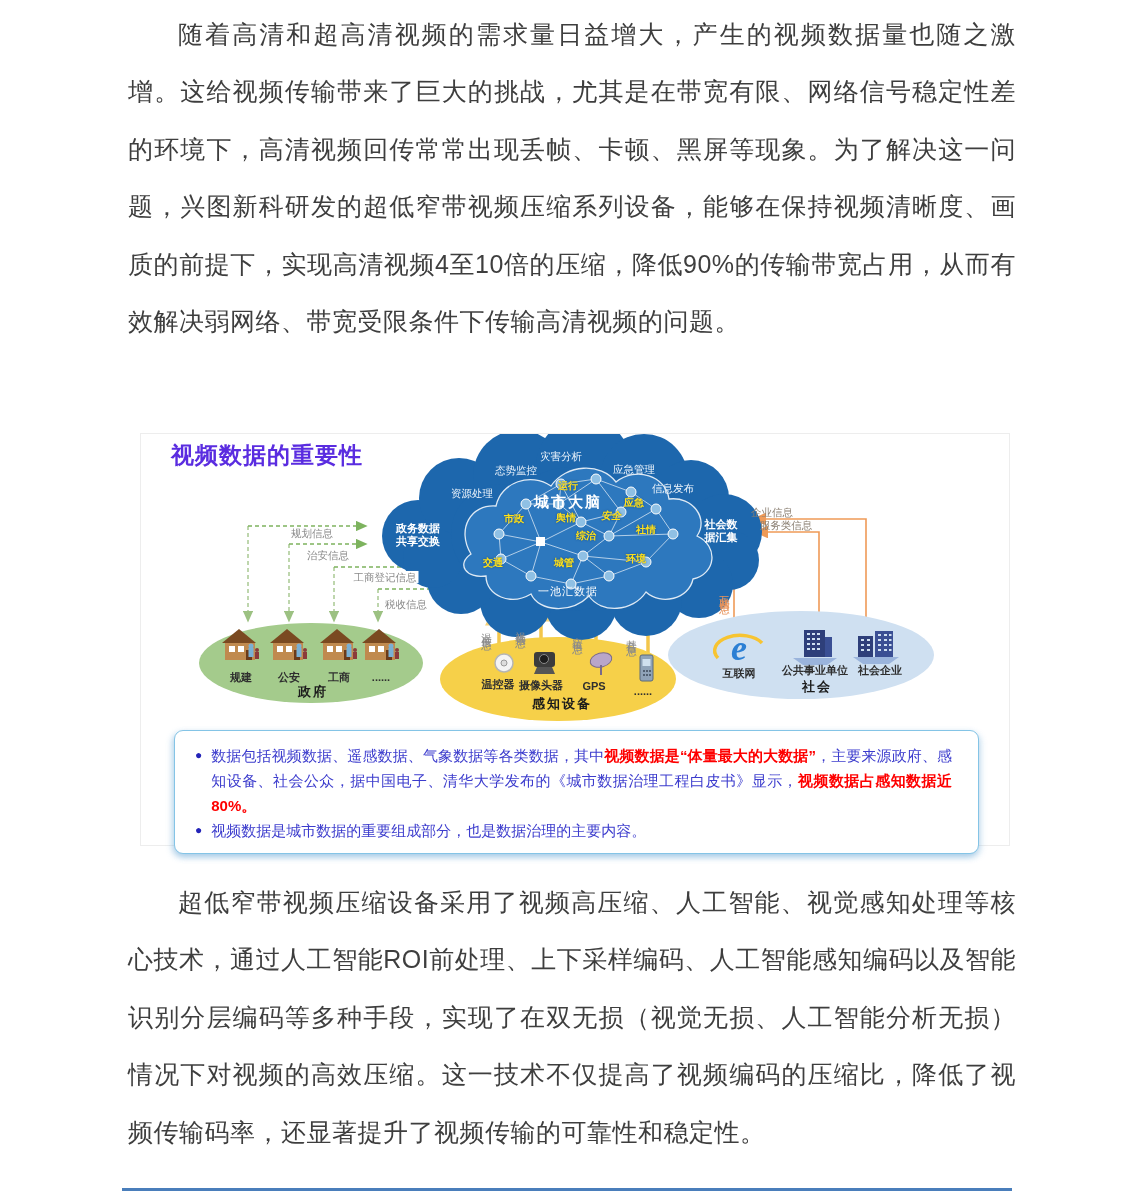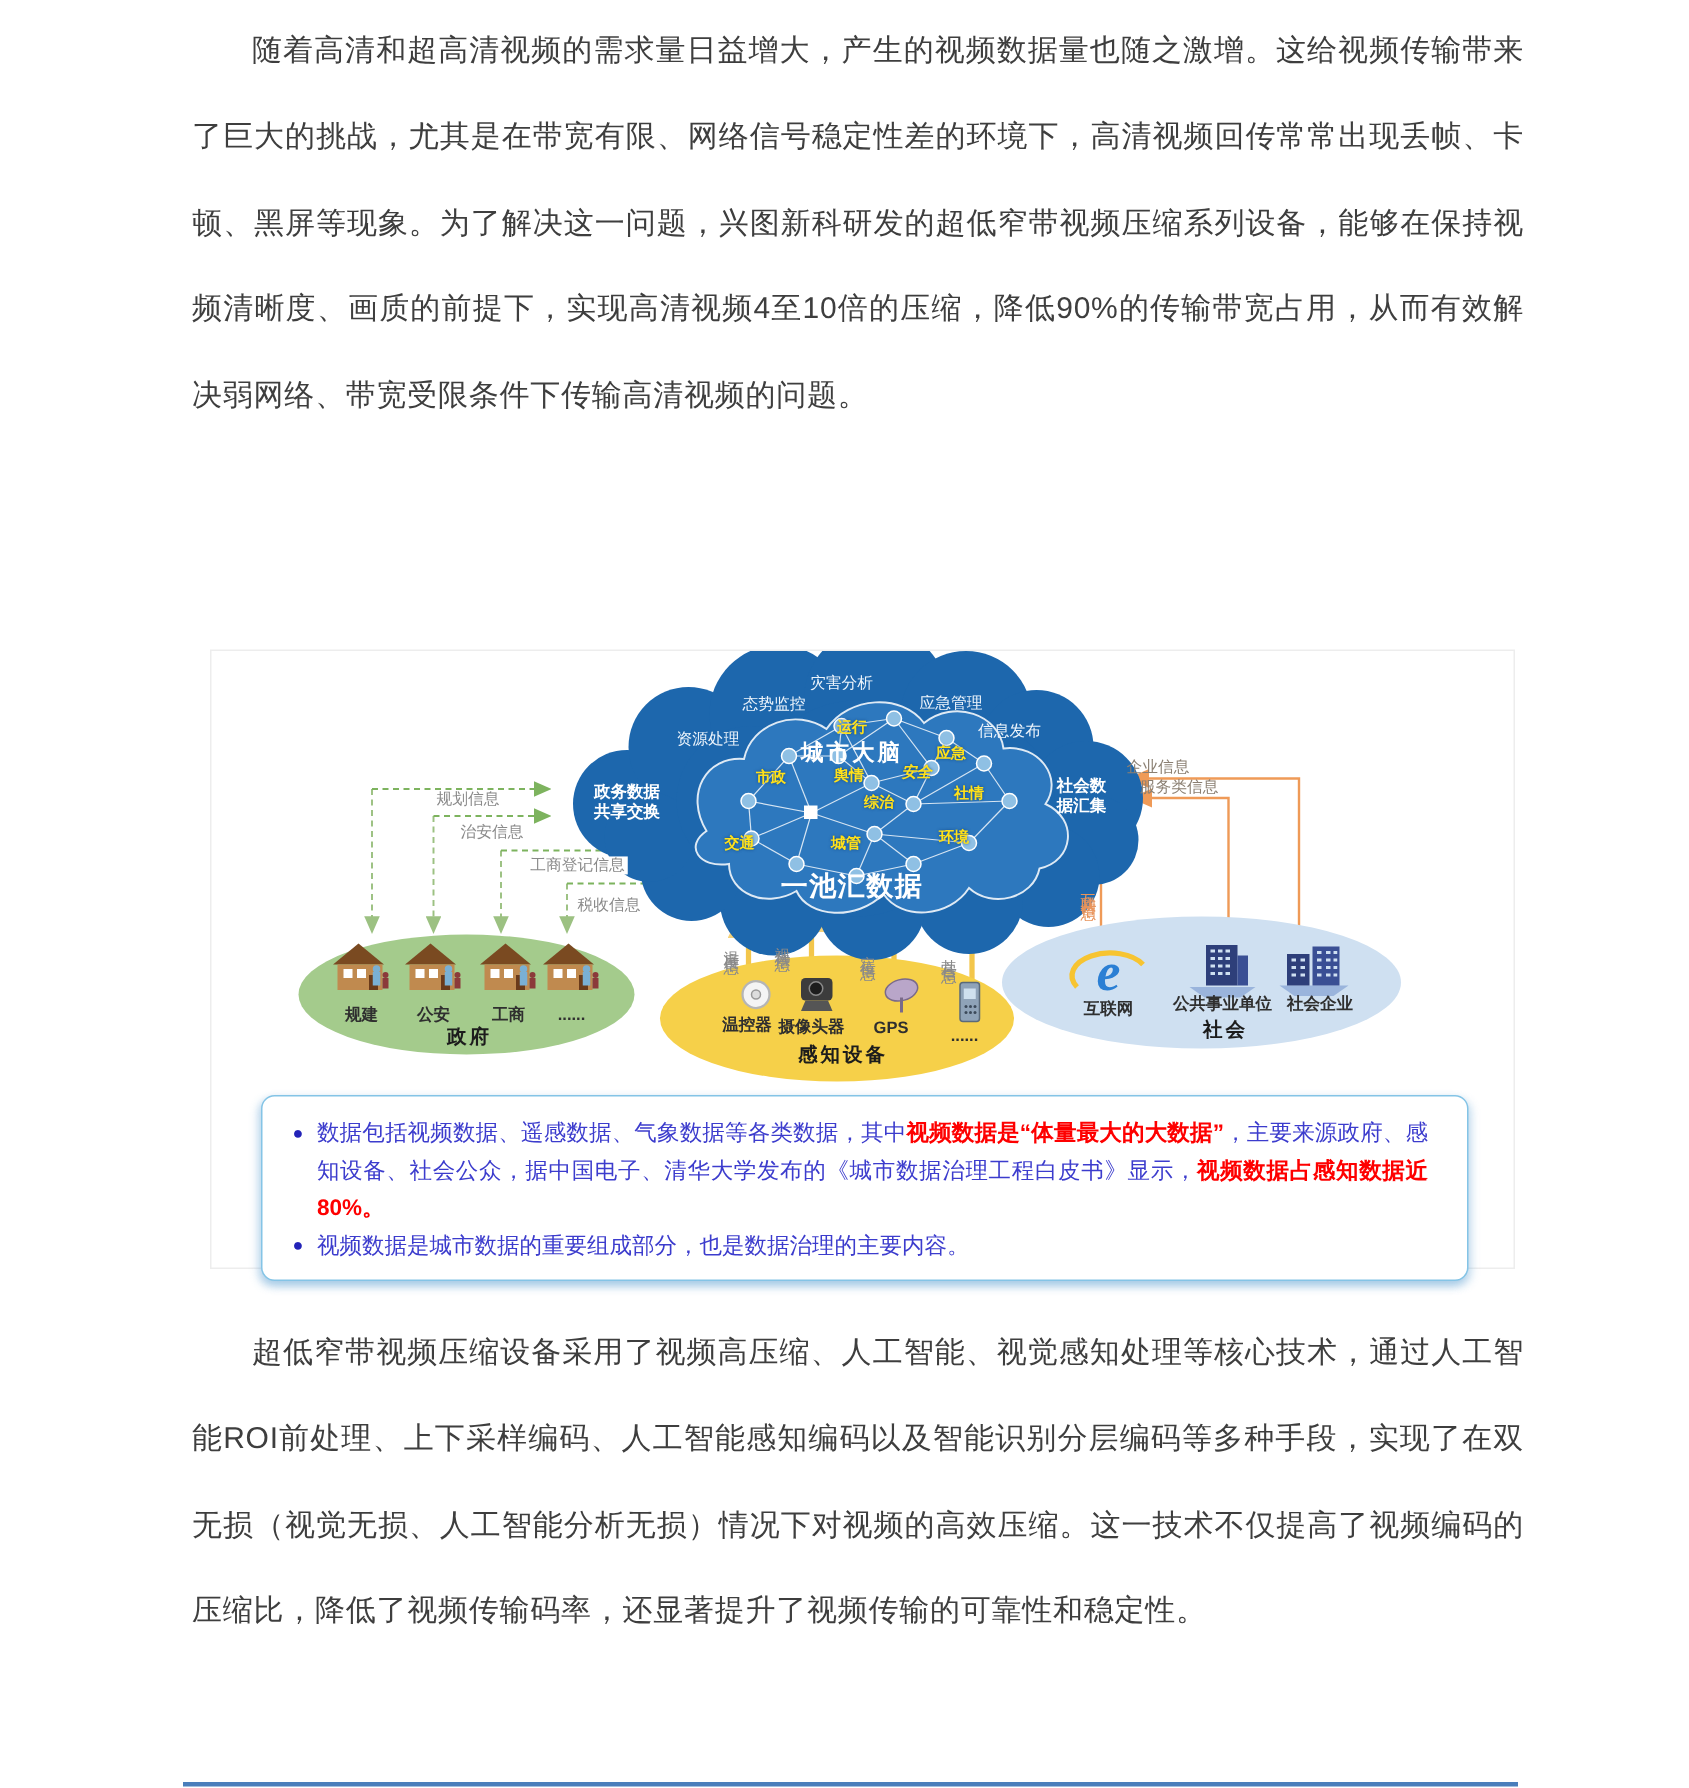--- a/index.html
+++ b/index.html
@@ -2,39 +2,39 @@
 <html><head>
 <meta charset="utf-8">
 <style>
   html,body { margin:0; padding:0; background:#ffffff; }
   .page {
     position:relative; width:1126px; height:1192px; background:#fff;
     font-family:"Liberation Sans","DejaVu Sans",sans-serif; overflow:hidden;
   }
   .para {
     position:absolute; left:128px; width:888px;
-    font-size:20px; line-height:57.4px; color:#3e3e3e;
+    font-size:25px; line-height:57.4px; color:#3e3e3e;
     text-align:justify; text-justify:inter-ideograph; text-indent:2em;
     letter-spacing:0.5px;
   }
   .p1 { top:6px; }
   .p2 { top:874px; }
 
   .figure {
     position:absolute; left:140px; top:433px; width:870px; height:413px;
     border:1px solid #ededed; box-sizing:border-box; background:#fff;
   }
   .fig-svg { position:absolute; left:0; top:0; }
 
   .fig-label { position:absolute; transform:translate(-50%,-50%); white-space:nowrap; line-height:1.15; }
   .fig-title { position:absolute; left:30px; top:6px; font-size:23px; font-weight:bold; color:#5a2ce0; letter-spacing:1px; }
   .lbl-node   { font-size:10px; font-weight:bold; color:#ffe11a; text-shadow:0 0 2px rgba(10,60,120,.85); }
   .lbl-cloud  { font-size:10.5px; color:#eef5fc; }
   .lbl-brain  { font-size:15px; font-weight:bold; color:#ffffff; letter-spacing:2px; }
-  .lbl-pool   { font-size:18px; font-weight:bold; color:#ffffff; letter-spacing:1px; }
+  .lbl-pool   { font-size:11px; font-weight:normal; color:#ffffff; letter-spacing:1px; }
   .lbl-bubble { font-size:11px; font-weight:bold; color:#ffffff; text-align:center; }
   .lbl-item   { font-size:11px; font-weight:bold; color:#2f2f2f; }
   .lbl-zone   { font-size:13px; font-weight:bold; color:#1c1c1c; letter-spacing:2px; }
   .lbl-flow   { font-size:10.5px; color:#8a8a8a; background:#ffffff; padding:0 2px; }
   .lbl-vert   { writing-mode:vertical-rl; font-size:10.5px; color:#8a8a8a; letter-spacing:2px; }
   .lbl-oflow  { font-size:10.5px; color:#8a7f72; }
   .lbl-overt  { writing-mode:vertical-rl; font-size:10.5px; color:#e8945c; letter-spacing:2px; }
 
   .info-box {
     position:absolute; left:33px; top:296px; width:805px; box-sizing:border-box;
@@ -301,20 +301,21 @@
           <rect x="395" y="103" width="9" height="9" fill="#ffffff" stroke="none"></rect>
           <circle cx="440" cy="88" r="5"></circle>
             <circle cx="468" cy="102" r="5"></circle>
             <circle cx="442" cy="122" r="5"></circle>
           <circle cx="480" cy="78" r="5"></circle>
             <circle cx="418" cy="70" r="5"></circle>
         </g>
       </g>
     </svg>
 
+    <div class="fig-title">视频数据的重要性</div>
 
     <div class="fig-label lbl-brain" style="left:427px; top:68px;">城市大脑</div>
     <div class="fig-label lbl-pool" style="left:427px; top:157px;">一池汇数据</div>
     <div class="fig-label lbl-bubble" style="left:277px; top:101px;">
       <div>政务数据</div>
       <div>共享交换</div>
     </div>
     <div class="fig-label lbl-bubble" style="left:580px; top:97px;">
       <div>社会数</div>
       <div>据汇集</div>

